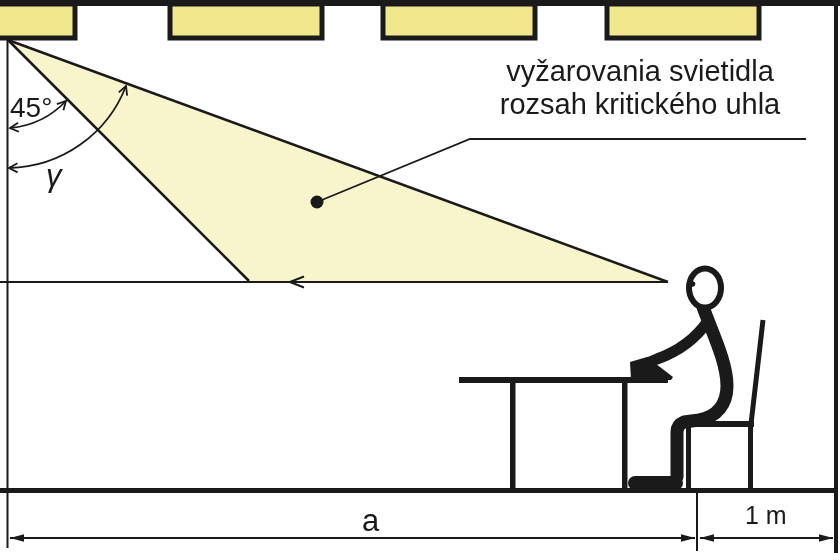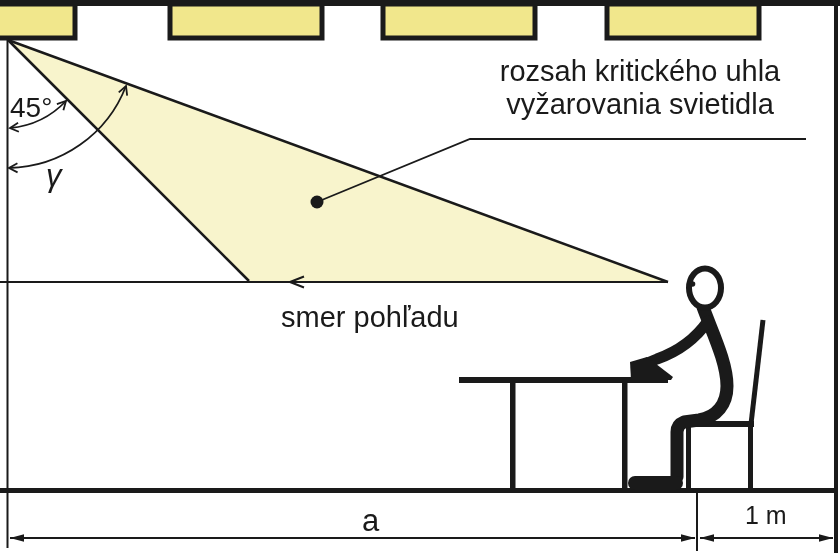--- a/index.html
+++ b/index.html
@@ -89,22 +89,21 @@
       <path class="person-stroke" stroke-width="13" d="M703,307 C712,332 727,362 727,386 C727,404 717,417 699,420 L684,422 C679,424 677,427 677,432 L677,477"></path>
       <path class="person-stroke" stroke-width="14" stroke-linecap="square" d="M676,483 L635,483"></path>
       <path class="person-stroke" stroke-width="11" d="M708,321 C694,341 674,353 657,359 C647,363 640,366 637,370"></path>
       <polygon class="fill-ink" points="647,357 673,377 671,380 631,380 630,362"></polygon>
       <ellipse cx="705" cy="288" rx="16" ry="19.5" fill="#ffffff" stroke="#1a1a1a" stroke-width="6"></ellipse>
       <circle class="fill-ink" cx="692.5" cy="284" r="2.8"></circle>
     </g>
   </svg>
 
   <div class="lbl lbl-critical">
+    <div>vyžarovania svietidla</div>
     <div>rozsah kritického uhla</div>
-    <div>vyžarovania svietidla</div>
   </div>
   <div class="lbl lbl-45">45°</div>
   <div class="lbl lbl-gamma">γ</div>
-  <div class="lbl lbl-view">smer pohľadu</div>
   <div class="lbl lbl-a">a</div>
   <div class="lbl lbl-1m">1 m</div>
 
 </div>
 
 </body></html>

